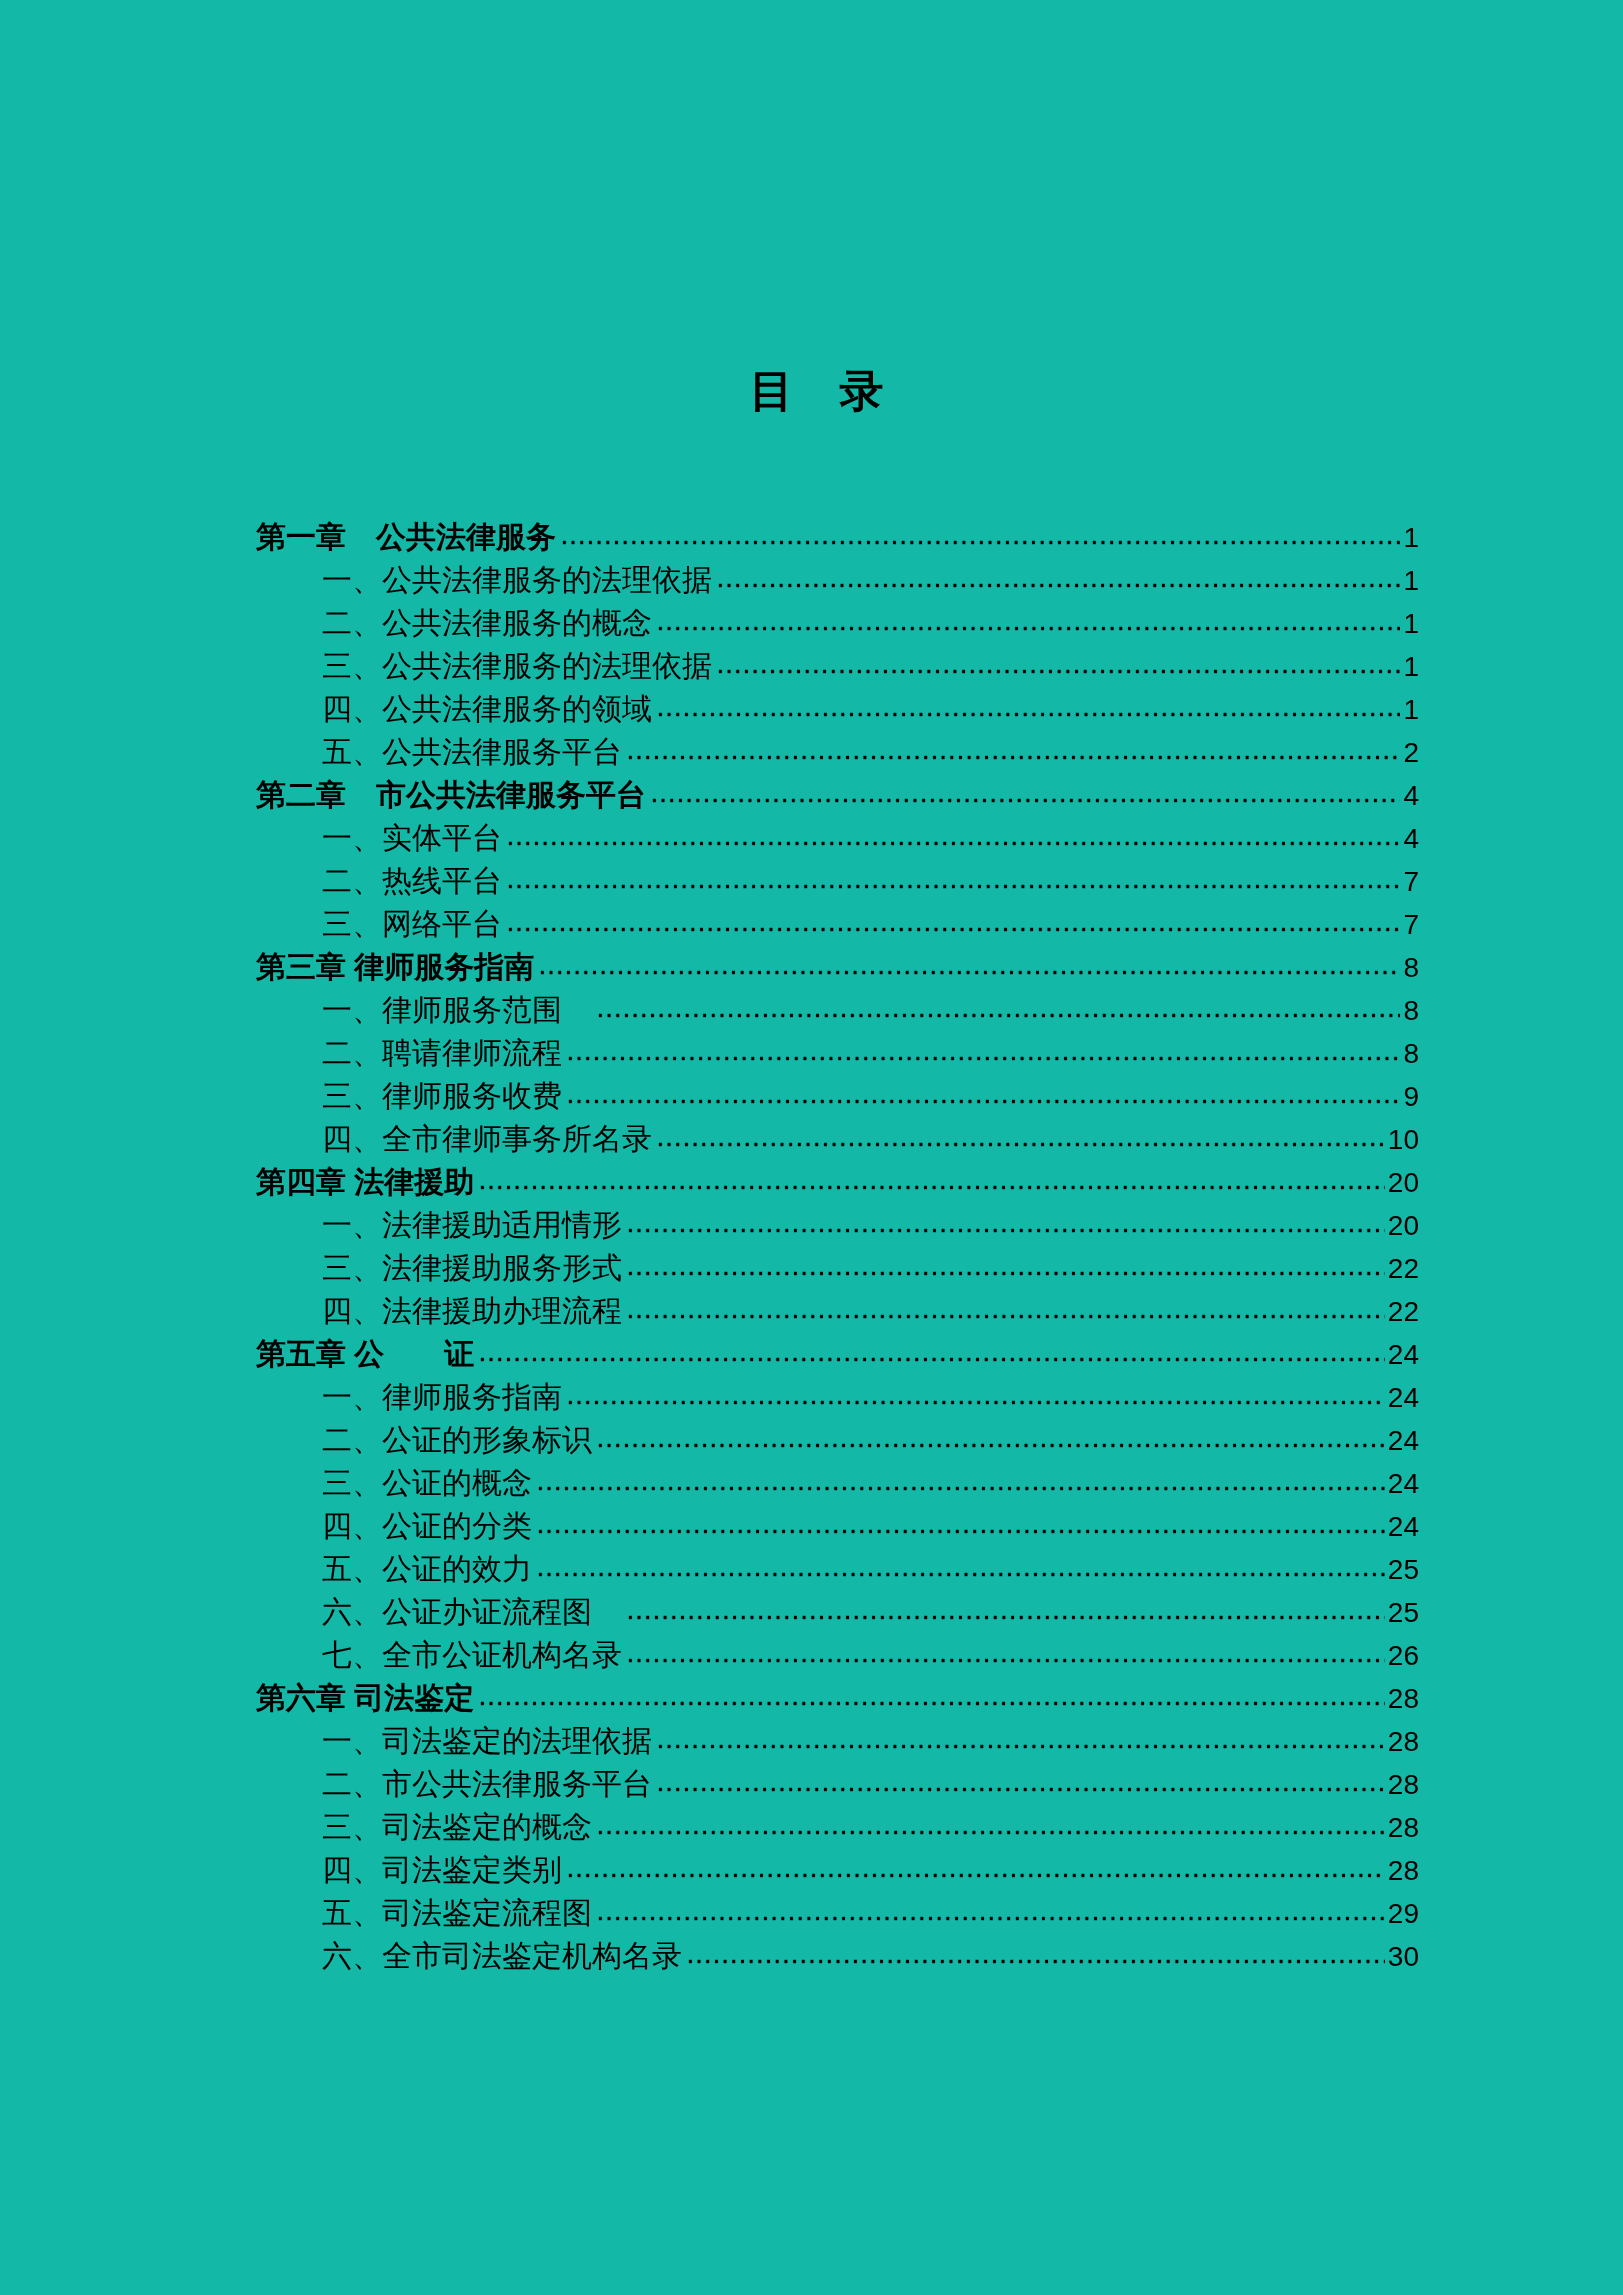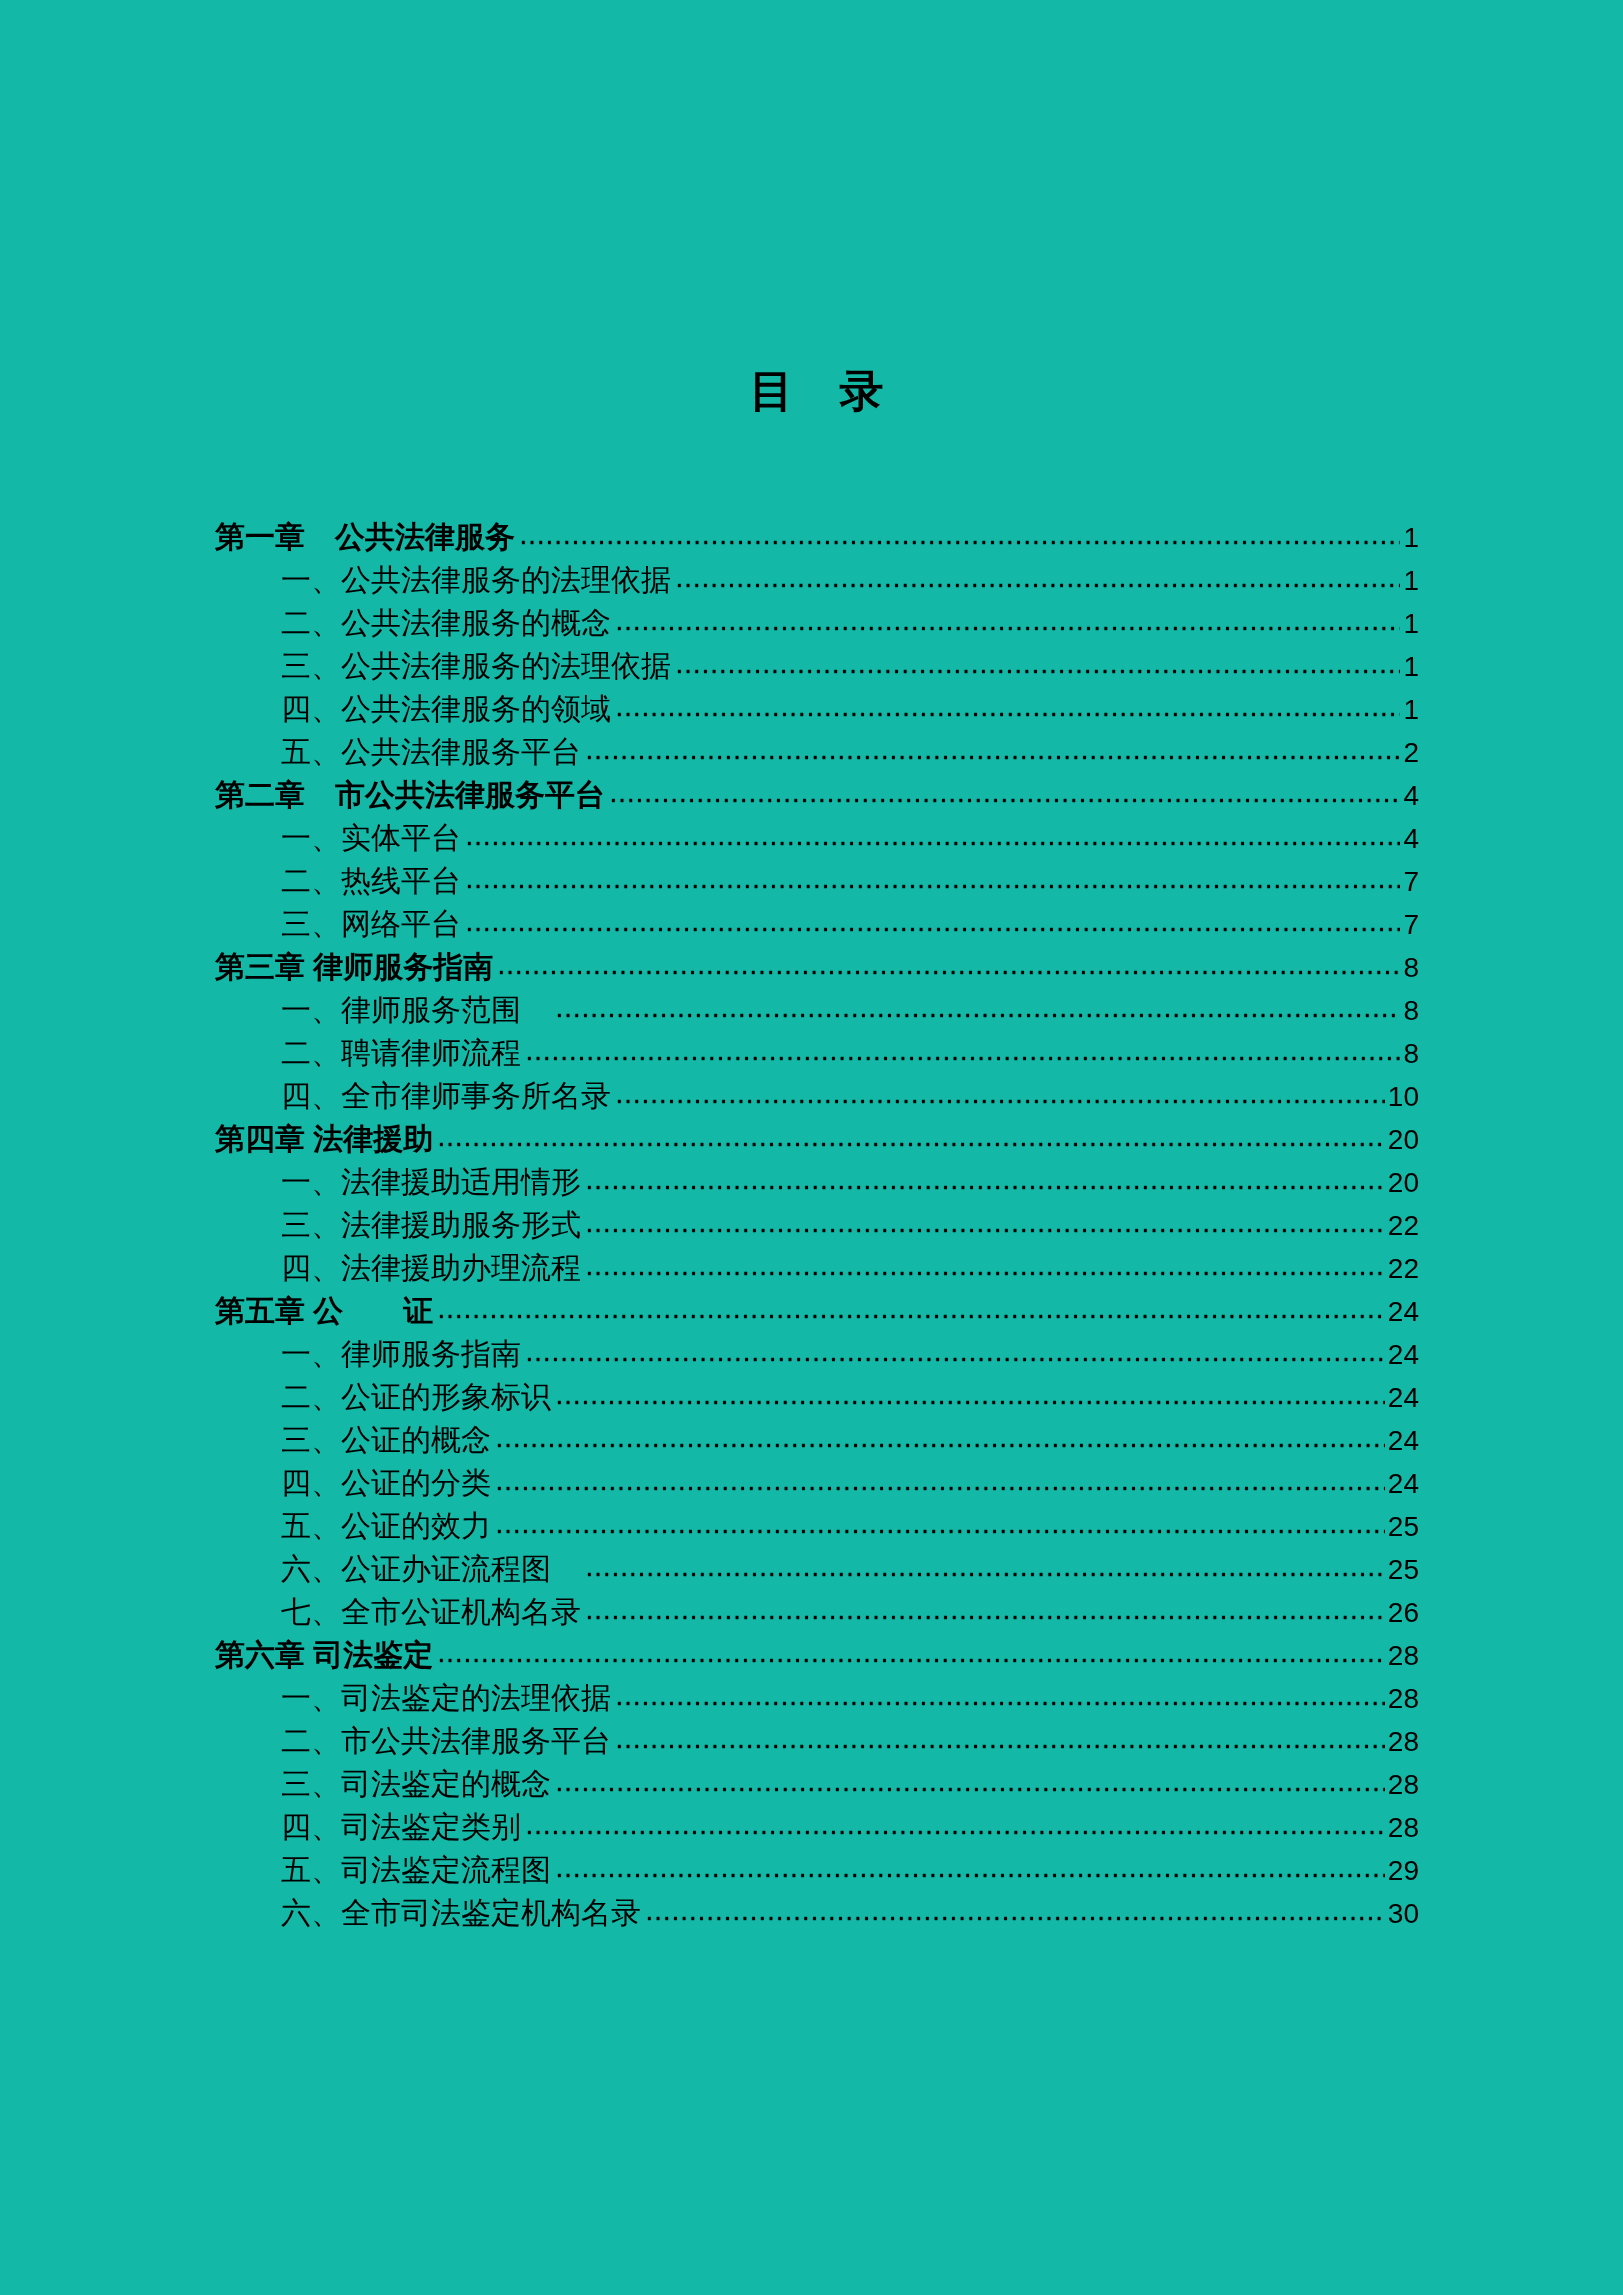--- a/index.html
+++ b/index.html
@@ -36,20 +36,21 @@
     width: 1204px;
   }
   .row {
     display: flex;
     align-items: baseline;
     height: 43px;
   }
   .row .label {
     white-space: pre;
     flex: 0 0 auto;
+    margin-left: 41px;
   }
   .row.chapter .label {
     font-family: "Liberation Sans", sans-serif;
     font-weight: 700;
     font-size: 30px;
   }
   .row.item {
     padding-left: 66px;
   }
   .row.item .label {
@@ -143,20 +144,25 @@
     <span class="label">一、律师服务范围　</span>
     <span class="dots"></span>
     <span class="page-num">8</span>
   </div>
       <div class="row item">
     <span class="label">二、聘请律师流程</span>
     <span class="dots"></span>
     <span class="page-num">8</span>
   </div>
       <div class="row item">
+    <span class="label">三、律师服务收费</span>
+    <span class="dots"></span>
+    <span class="page-num">9</span>
+  </div>
+      <div class="row item">
     <span class="label">四、全市律师事务所名录</span>
     <span class="dots"></span>
     <span class="page-num">10</span>
   </div>
       <div class="row chapter">
     <span class="label">第四章 法律援助</span>
     <span class="dots"></span>
     <span class="page-num">20</span>
   </div>
       <div class="row item">

